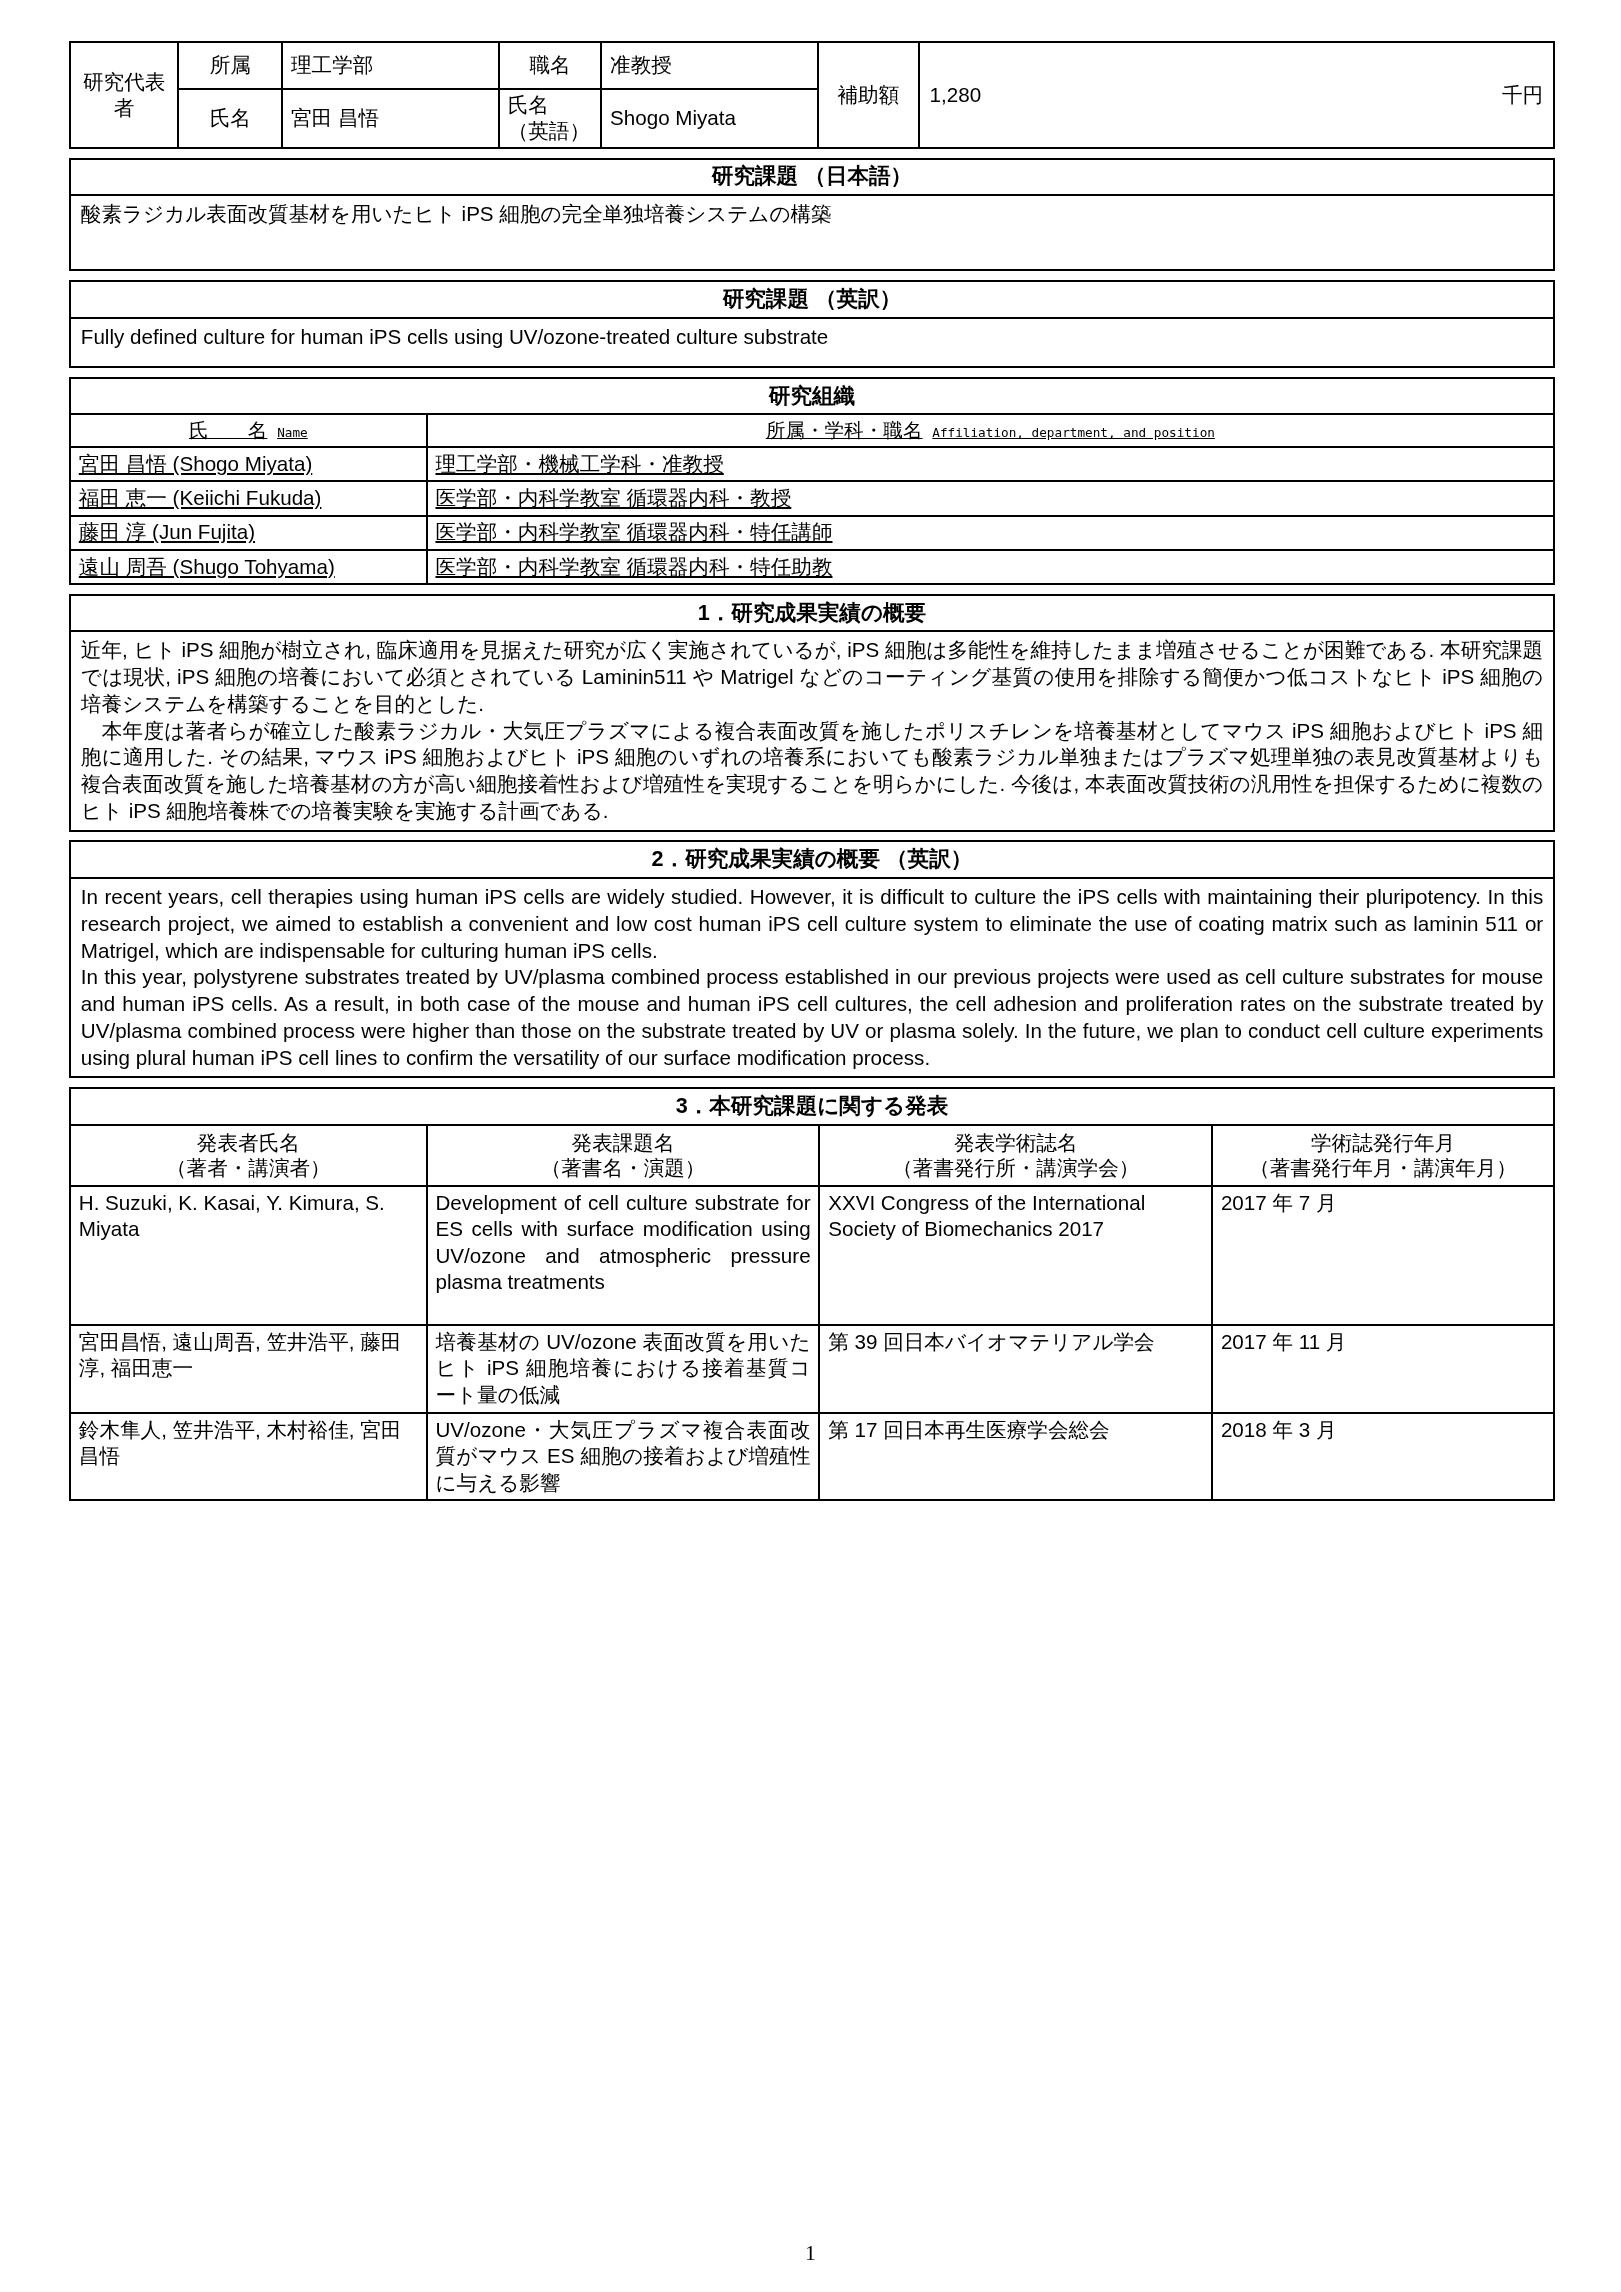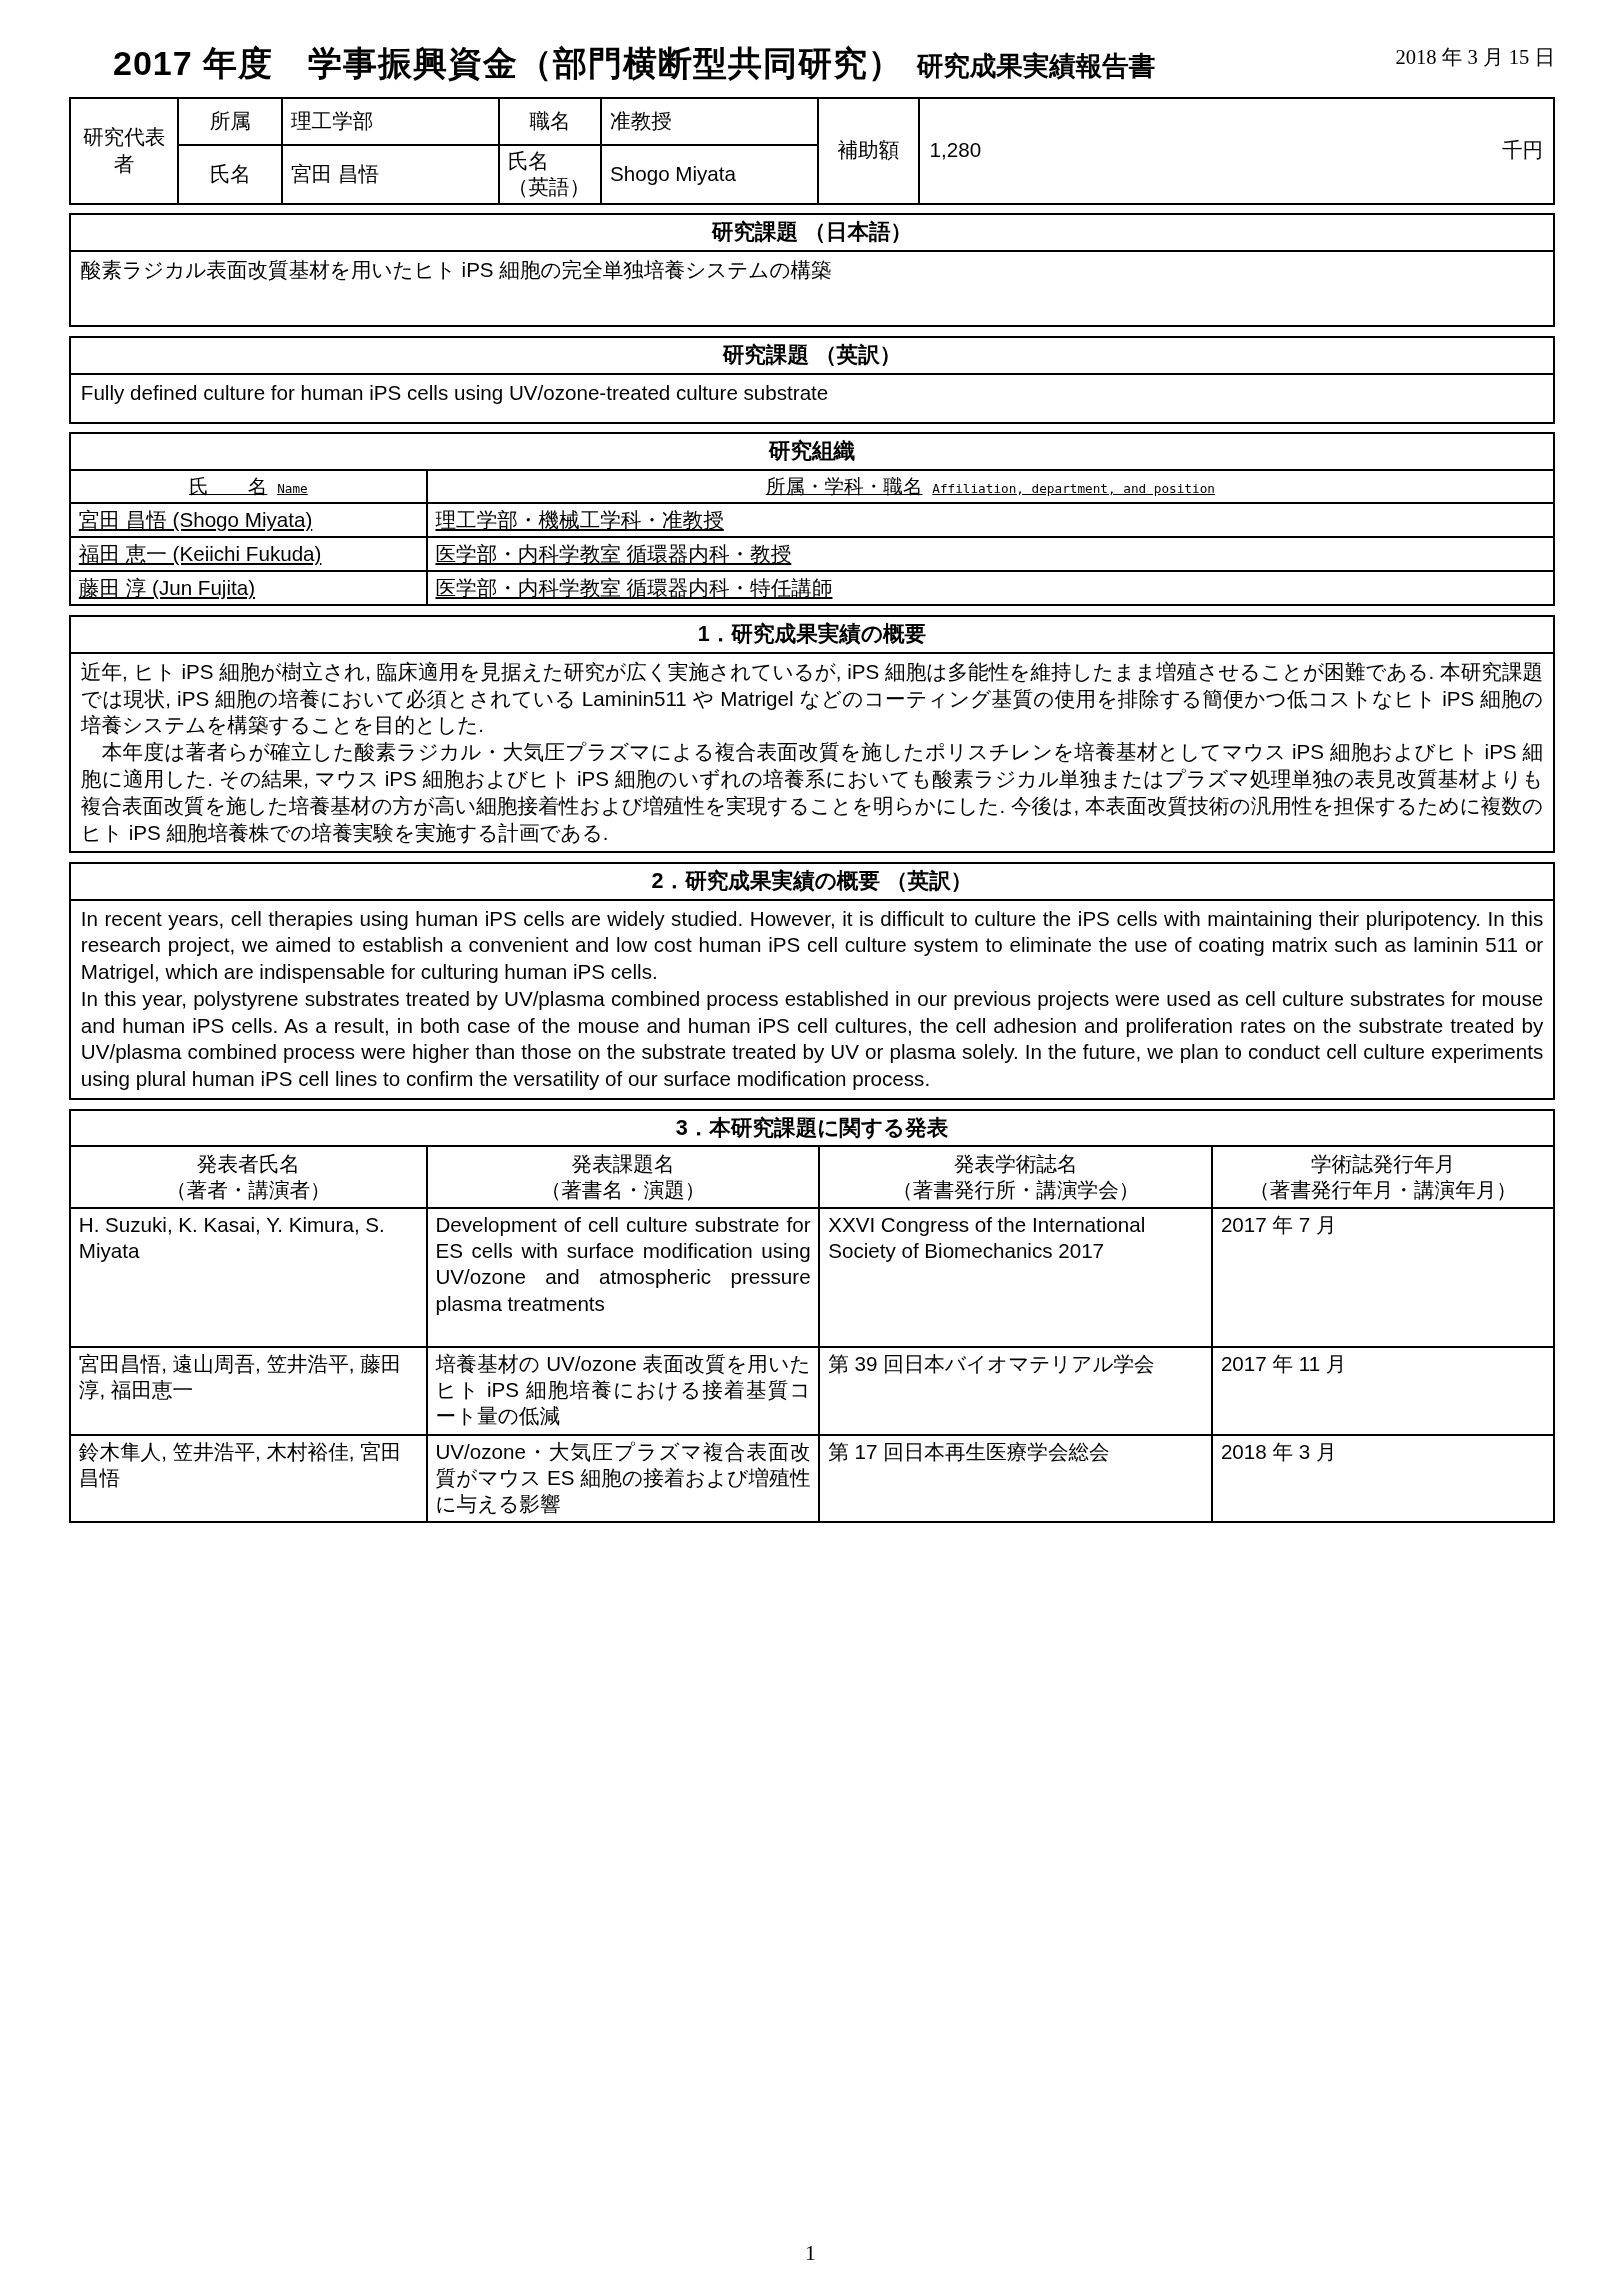--- a/index.html
+++ b/index.html
@@ -113,25 +113,20 @@
     font-family: "Liberation Serif", "DejaVu Serif", serif;
     font-size: 21.6px;
   }
 </style>
 </head>
 <body>
 
 <div class="page">
   <div class="content">
 
-    <div class="title-row">
-      <span class="title-main">2017 年度　学事振興資金（部門横断型共同研究）</span>
-      <span class="title-sub">研究成果実績報告書</span>
-      <span class="doc-date">2018 年 3 月 15 日</span>
-    </div>
 
     <table class="rep-table">
       <colgroup>
         <col style="width:7.3%">
           <col style="width:7%">
           <col style="width:14.6%">
         <col style="width:6.9%">
           <col style="width:14.6%">
           <col style="width:6.8%">
           <col style="width:42.8%">
@@ -191,20 +186,24 @@
           <td>理工学部・機械工学科・准教授</td>
         </tr>
         <tr class="org-row">
           <td>福田 恵一 (Keiichi Fukuda)</td>
           <td>医学部・内科学教室 循環器内科・教授</td>
         </tr>
         <tr class="org-row">
           <td>藤田 淳 (Jun Fujita)</td>
           <td>医学部・内科学教室 循環器内科・特任講師</td>
         </tr>
+        <tr class="org-row">
+          <td>遠山 周吾 (Shugo Tohyama)</td>
+          <td>医学部・内科学教室 循環器内科・特任助教</td>
+        </tr>
       </tbody>
         </table>
     </div>
 
     <div class="box">
       <div class="box-header">1．研究成果実績の概要</div>
       <div class="box-body summary-body">
         <div class="para">近年, ヒト iPS 細胞が樹立され, 臨床適用を見据えた研究が広く実施されているが, iPS 細胞は多能性を維持したまま増殖させることが困難である. 本研究課題では現状, iPS 細胞の培養において必須とされている Laminin511 や Matrigel などのコーティング基質の使用を排除する簡便かつ低コストなヒト iPS 細胞の培養システムを構築することを目的とした.</div>
         <div class="para">　本年度は著者らが確立した酸素ラジカル・大気圧プラズマによる複合表面改質を施したポリスチレンを培養基材としてマウス iPS 細胞およびヒト iPS 細胞に適用した. その結果, マウス iPS 細胞およびヒト iPS 細胞のいずれの培養系においても酸素ラジカル単独またはプラズマ処理単独の表見改質基材よりも複合表面改質を施した培養基材の方が高い細胞接着性および増殖性を実現することを明らかにした. 今後は, 本表面改質技術の汎用性を担保するために複数のヒト iPS 細胞培養株での培養実験を実施する計画である.</div>
       </div>

